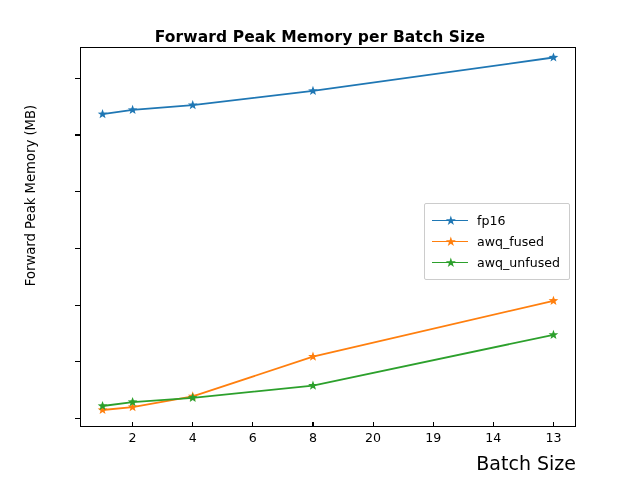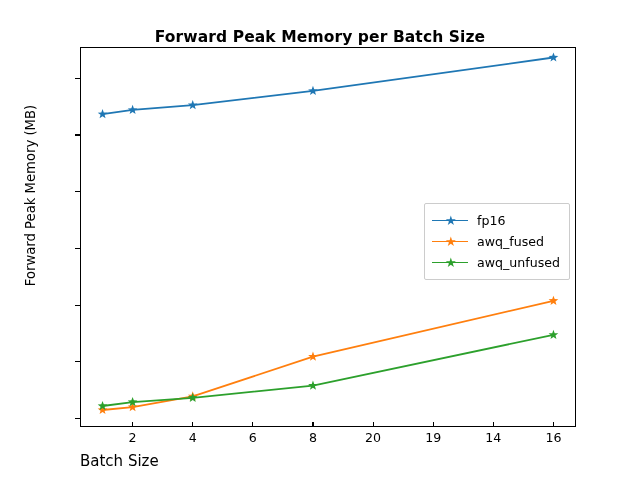--- a/index.html
+++ b/index.html
@@ -44,22 +44,22 @@
   .ytick{position:absolute;left:0;height:0;}
   .ytick .tickmark{
     position:absolute;left:74.5px;top:-0.5px;
     width:5.5px;height:1.1px;background:#000;
   }
 
   
   #x-axis-label{
     position:absolute;
     left:80px;top:452px;width:496px;
-    text-align:left;
-    font-size:15px;color:#000;
+    text-align:right;
+    font-size:19px;color:#000;
   }
   .xtick{position:absolute;top:427px;}
   .xtick .tickmark{
     position:absolute;left:-0.5px;top:-5.5px;
     width:1.1px;height:5.5px;background:#000;
   }
   .xtick .ticklabel{
     position:absolute;left:-30px;top:3px;
     width:60px;text-align:center;
     font-size:12.6px;color:#000;
@@ -161,21 +161,21 @@
       <div class="xtick" style="left: 433.212px;">
         <div class="tickmark"></div>
         <div class="ticklabel">19</div>
       </div>
       <div class="xtick" style="left: 493.333px;">
         <div class="tickmark"></div>
         <div class="ticklabel">14</div>
       </div>
       <div class="xtick" style="left: 553.455px;">
         <div class="tickmark"></div>
-        <div class="ticklabel">16</div>
+        <div class="ticklabel">13</div>
       </div>
     </div>
 
   <svg id="data-layer" width="640" height="480" viewBox="0 0 640 480">
       <g>
         <polyline points="102.55,114.21 132.61,109.96 192.73,105.13 312.97,90.96 553.45,57.49" fill="none" stroke="#1f77b4" stroke-width="1.8"></polyline>
         <path d="M102.55,109.11L103.78,112.51L107.40,112.63L104.54,114.86L105.54,118.33L102.55,116.31L99.55,118.33L100.55,114.86L97.70,112.63L101.31,112.51Z" fill="#1f77b4" stroke="none"></path>
         <path d="M132.61,104.86L133.84,108.26L137.46,108.38L134.60,110.60L135.60,114.08L132.61,112.06L129.61,114.08L130.61,110.60L127.76,108.38L131.37,108.26Z" fill="#1f77b4" stroke="none"></path>
         <path d="M192.73,100.03L193.96,103.44L197.58,103.56L194.72,105.78L195.72,109.26L192.73,107.23L189.73,109.26L190.73,105.78L187.88,103.56L191.49,103.44Z" fill="#1f77b4" stroke="none"></path>
         <path d="M312.97,85.86L314.20,89.26L317.82,89.38L314.97,91.60L315.97,95.08L312.97,93.06L309.97,95.08L310.97,91.60L308.12,89.38L311.74,89.26Z" fill="#1f77b4" stroke="none"></path>

